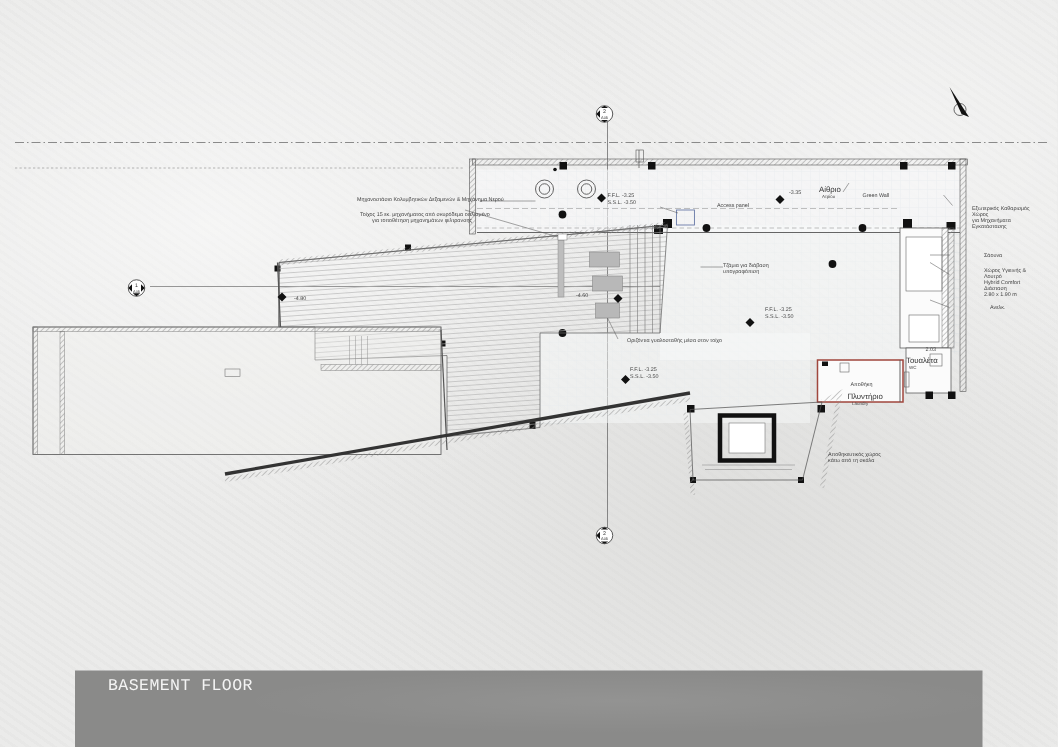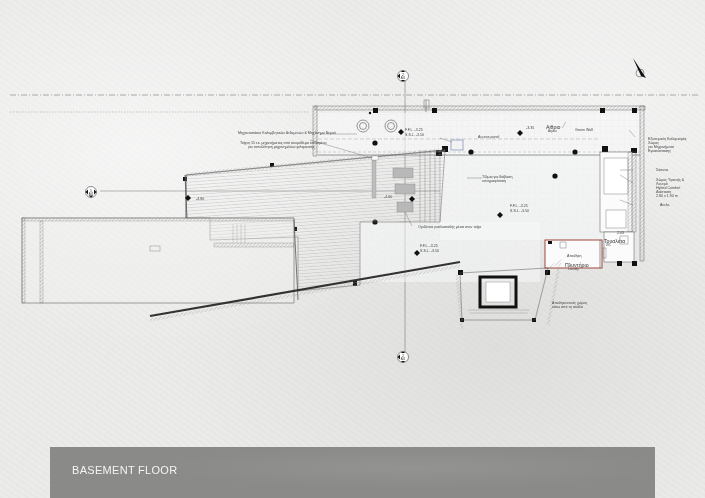--- a/index.html
+++ b/index.html
@@ -9,21 +9,21 @@
       radial-gradient(ellipse at 20% 30%, rgba(255,255,255,.55) 0, rgba(255,255,255,0) 40%),
       radial-gradient(ellipse at 70% 70%, rgba(210,210,208,.5) 0, rgba(210,210,208,0) 45%),
       radial-gradient(ellipse at 85% 20%, rgba(255,255,255,.4) 0, rgba(255,255,255,0) 35%),
       repeating-linear-gradient(35deg, rgba(0,0,0,.015) 0 2px, rgba(255,255,255,.02) 2px 5px);
     font-family:"Liberation Sans",sans-serif;}
   .plan{position:absolute;left:0;top:0;width:705px;height:440px;}
   .lbl{position:absolute;font-size:3.6px;color:#444;white-space:nowrap;line-height:1.2;font-family:"Liberation Sans",sans-serif;}
   .lbl.room{font-size:5.2px;color:#333;}
   .banner{position:absolute;left:50px;top:447px;width:605px;height:51px;background:#8a8a89;
     background-image:radial-gradient(ellipse at 60% 40%, rgba(255,255,255,.08) 0, rgba(255,255,255,0) 50%);}
-  .banner-title{position:absolute;left:22px;top:17px;color:#f4f4f4;font-size:11px;letter-spacing:.3px;font-family:Liberation Sans, sans-serif;}
+  .banner-title{position:absolute;left:22px;top:5px;color:#f4f4f4;font-size:11px;letter-spacing:.3px;font-family:Liberation Mono, monospace;}
   .marker{position:absolute;width:14px;height:14px;}
 </style>
 </head>
 <body>
 
 <div class="plan">
 <svg width="705" height="440" viewBox="0 0 705 440" xmlns="http://www.w3.org/2000/svg">
   <defs>
     <pattern id="grid" width="6" height="6" patternUnits="userSpaceOnUse">
       <path d="M6 0H0V6" fill="none" stroke="#d6dbe1" stroke-width=".4"></path>

